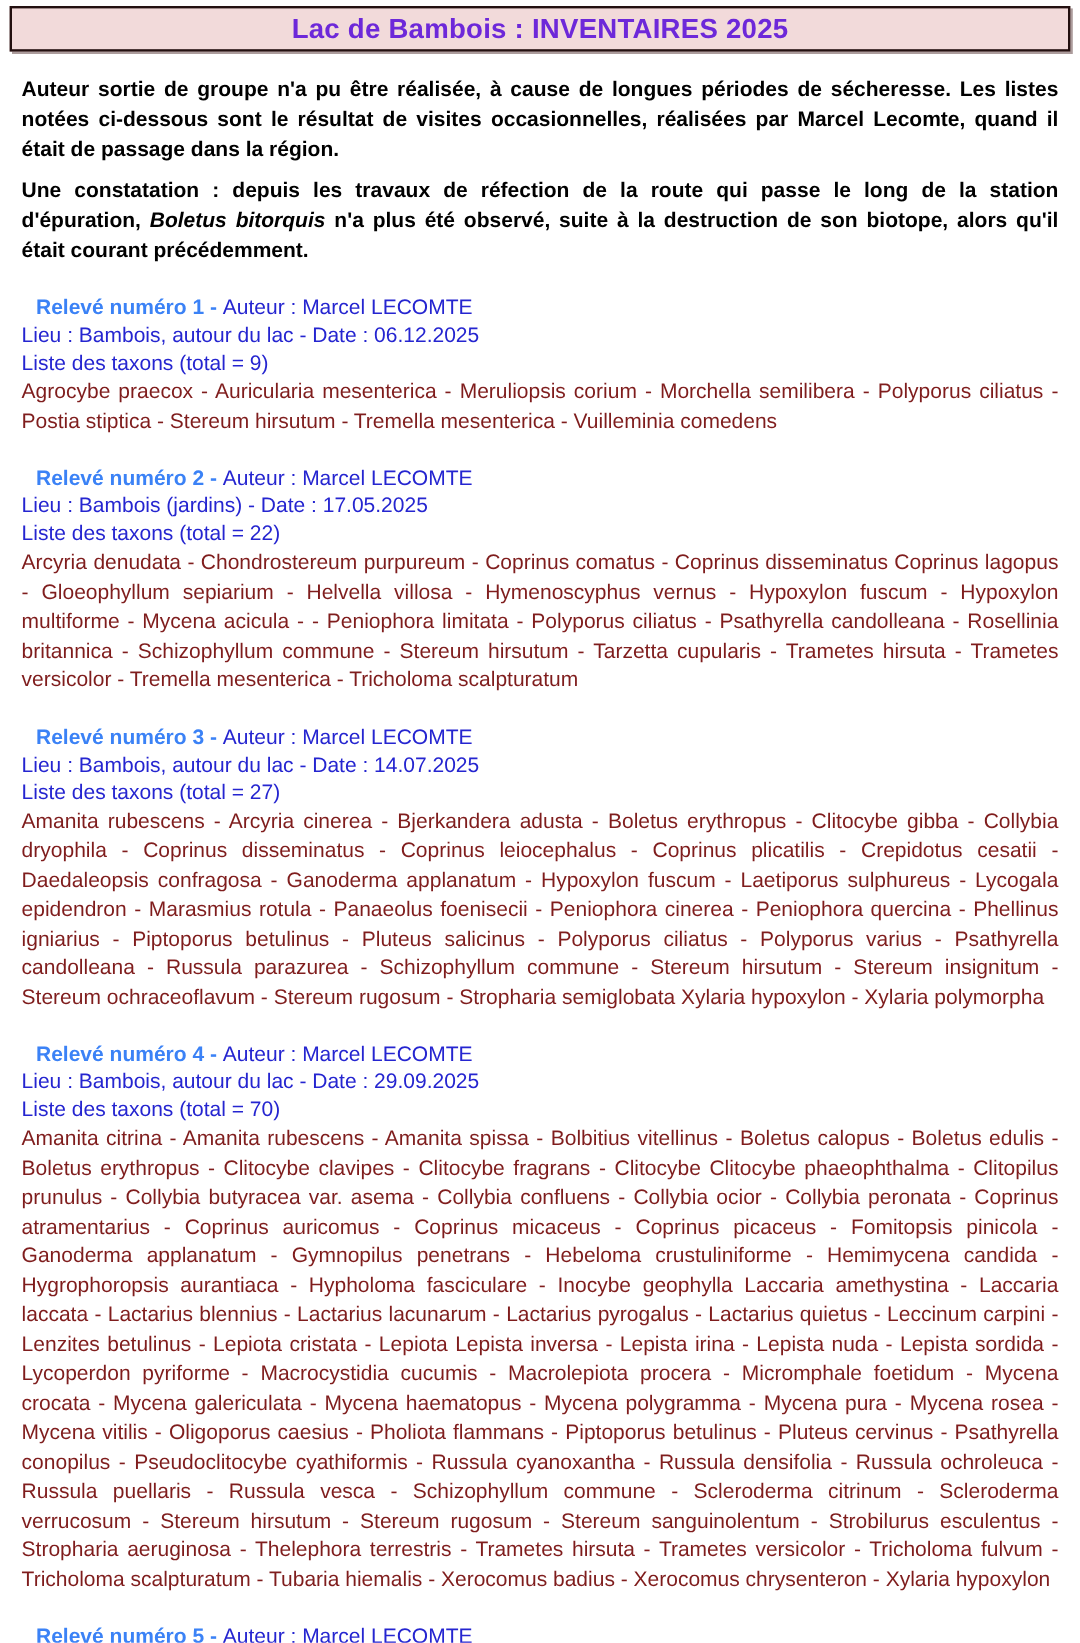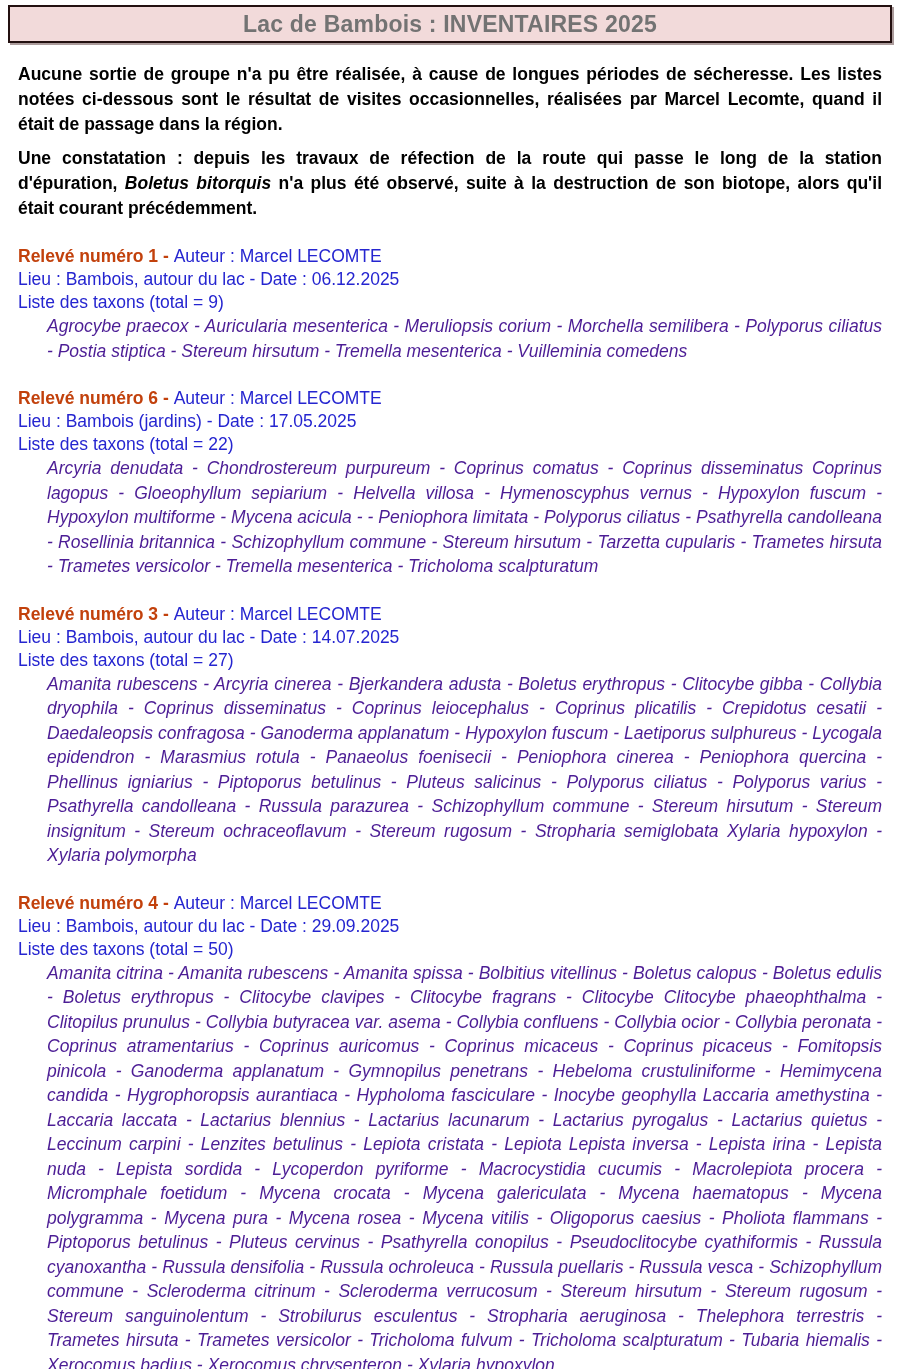--- a/index.html
+++ b/index.html
@@ -21,21 +21,21 @@
     border: 2px solid #231010;
     box-shadow: 2px 2px 0 rgba(70, 35, 35, 0.45);
     display: flex;
     align-items: center;
     justify-content: center;
   }
   .banner .title {
     font-size: 23px;
     font-weight: bold;
     letter-spacing: 0.2px;
-    color: #737373;
+    color: #6d28d9;
   }
   .content {
     padding: 0 18px;
   }
   .intro {
     margin-top: 19px;
   }
   .intro p {
     margin: 0 0 9px 0;
     font-size: 17.5px;
@@ -53,70 +53,69 @@
     margin: 0;
   }
   .releve .hdr,
   .releve .meta {
     font-size: 17.5px;
     line-height: 23px;
     color: #2525d0;
   }
   .releve .hdr .num {
     font-weight: bold;
-    color: #c2410c;
+    color: #3b82f6;
+    margin-left: 12px;
   }
   .releve .taxa {
     font-size: 17.5px;
-    font-style: italic;
     line-height: 24.5px;
     text-align: justify;
-    color: #4c1d95;
-    margin-left: 29px;
+    color: #7f1d1d;
   }
 </style>
 </head>
 <body>
 
 <div class="banner">
   <span class="title">Lac de Bambois : INVENTAIRES 2025</span>
 </div>
 
 <div class="content">
 
   <div class="intro">
-    <p>Aucune sortie de groupe n'a pu être réalisée, à cause de longues périodes de sécheresse. Les listes notées ci-dessous sont le résultat de visites occasionnelles, réalisées par Marcel Lecomte, quand il était de passage dans la région.</p>
+    <p>Auteur sortie de groupe n'a pu être réalisée, à cause de longues périodes de sécheresse. Les listes notées ci-dessous sont le résultat de visites occasionnelles, réalisées par Marcel Lecomte, quand il était de passage dans la région.</p>
     <p><span>Une constatation : depuis les travaux de réfection de la route qui passe le long de la station d'épuration, </span><span class="sp-italic">Boletus bitorquis</span><span> n'a plus été observé, suite à la destruction de son biotope, alors qu'il était courant précédemment.</span></p>
   </div>
 
   <div class="releve">
     <p class="hdr"><span class="num">Relevé numéro 1 - </span><span>Auteur : Marcel LECOMTE</span></p>
     <p class="meta">Lieu : Bambois, autour du lac - Date : 06.12.2025</p>
     <p class="meta">Liste des taxons (total = 9)</p>
     <p class="taxa">Agrocybe praecox - Auricularia mesenterica - Meruliopsis corium - Morchella semilibera - Polyporus ciliatus - Postia stiptica - Stereum hirsutum - Tremella mesenterica - Vuilleminia comedens</p>
   </div>
 
   <div class="releve">
-    <p class="hdr"><span class="num">Relevé numéro 6 - </span><span>Auteur : Marcel LECOMTE</span></p>
+    <p class="hdr"><span class="num">Relevé numéro 2 - </span><span>Auteur : Marcel LECOMTE</span></p>
     <p class="meta">Lieu : Bambois (jardins) - Date : 17.05.2025</p>
     <p class="meta">Liste des taxons (total = 22)</p>
     <p class="taxa">Arcyria denudata - Chondrostereum purpureum - Coprinus comatus - Coprinus disseminatus  Coprinus lagopus - Gloeophyllum sepiarium - Helvella villosa - Hymenoscyphus vernus - Hypoxylon fuscum - Hypoxylon multiforme - Mycena acicula - - Peniophora limitata - Polyporus ciliatus - Psathyrella candolleana - Rosellinia britannica - Schizophyllum commune - Stereum hirsutum - Tarzetta cupularis - Trametes hirsuta - Trametes versicolor - Tremella mesenterica - Tricholoma scalpturatum</p>
   </div>
 
   <div class="releve">
     <p class="hdr"><span class="num">Relevé numéro 3 - </span><span>Auteur : Marcel LECOMTE</span></p>
     <p class="meta">Lieu : Bambois, autour du lac - Date : 14.07.2025</p>
     <p class="meta">Liste des taxons (total = 27)</p>
     <p class="taxa">Amanita rubescens - Arcyria cinerea - Bjerkandera adusta - Boletus erythropus - Clitocybe gibba - Collybia dryophila - Coprinus disseminatus - Coprinus leiocephalus - Coprinus plicatilis - Crepidotus cesatii - Daedaleopsis confragosa - Ganoderma applanatum - Hypoxylon fuscum - Laetiporus sulphureus - Lycogala epidendron - Marasmius rotula - Panaeolus foenisecii - Peniophora cinerea - Peniophora quercina - Phellinus igniarius - Piptoporus betulinus - Pluteus salicinus - Polyporus ciliatus - Polyporus varius - Psathyrella candolleana - Russula parazurea - Schizophyllum commune - Stereum hirsutum - Stereum insignitum - Stereum ochraceoflavum - Stereum rugosum - Stropharia semiglobata Xylaria hypoxylon - Xylaria polymorpha</p>
   </div>
 
   <div class="releve">
     <p class="hdr"><span class="num">Relevé numéro 4 - </span><span>Auteur : Marcel LECOMTE</span></p>
     <p class="meta">Lieu : Bambois, autour du lac - Date : 29.09.2025</p>
-    <p class="meta">Liste des taxons (total = 50)</p>
+    <p class="meta">Liste des taxons (total = 70)</p>
     <p class="taxa">Amanita citrina - Amanita rubescens - Amanita spissa - Bolbitius vitellinus - Boletus calopus - Boletus edulis - Boletus erythropus - Clitocybe clavipes - Clitocybe fragrans - Clitocybe Clitocybe phaeophthalma - Clitopilus prunulus - Collybia butyracea var. asema - Collybia confluens - Collybia ocior - Collybia peronata - Coprinus atramentarius - Coprinus auricomus - Coprinus micaceus - Coprinus picaceus - Fomitopsis pinicola - Ganoderma applanatum - Gymnopilus penetrans - Hebeloma crustuliniforme - Hemimycena candida - Hygrophoropsis aurantiaca - Hypholoma fasciculare - Inocybe geophylla Laccaria  amethystina - Laccaria laccata - Lactarius blennius - Lactarius lacunarum - Lactarius pyrogalus - Lactarius quietus - Leccinum carpini - Lenzites betulinus - Lepiota cristata - Lepiota Lepista inversa - Lepista irina - Lepista nuda - Lepista sordida - Lycoperdon pyriforme - Macrocystidia cucumis - Macrolepiota procera - Micromphale foetidum - Mycena crocata - Mycena galericulata - Mycena haematopus - Mycena polygramma - Mycena pura - Mycena rosea - Mycena vitilis - Oligoporus caesius - Pholiota flammans - Piptoporus betulinus - Pluteus cervinus - Psathyrella conopilus - Pseudoclitocybe cyathiformis - Russula cyanoxantha - Russula densifolia - Russula ochroleuca - Russula puellaris - Russula vesca - Schizophyllum commune - Scleroderma citrinum - Scleroderma verrucosum - Stereum hirsutum - Stereum rugosum - Stereum sanguinolentum - Strobilurus esculentus - Stropharia aeruginosa - Thelephora terrestris - Trametes hirsuta - Trametes versicolor - Tricholoma fulvum - Tricholoma scalpturatum - Tubaria hiemalis - Xerocomus badius - Xerocomus chrysenteron - Xylaria hypoxylon</p>
   </div>
 
   <div class="releve">
     <p class="hdr"><span class="num">Relevé numéro 5 - </span><span>Auteur : Marcel LECOMTE</span></p>
 
   </div>
 
 </div>
 

